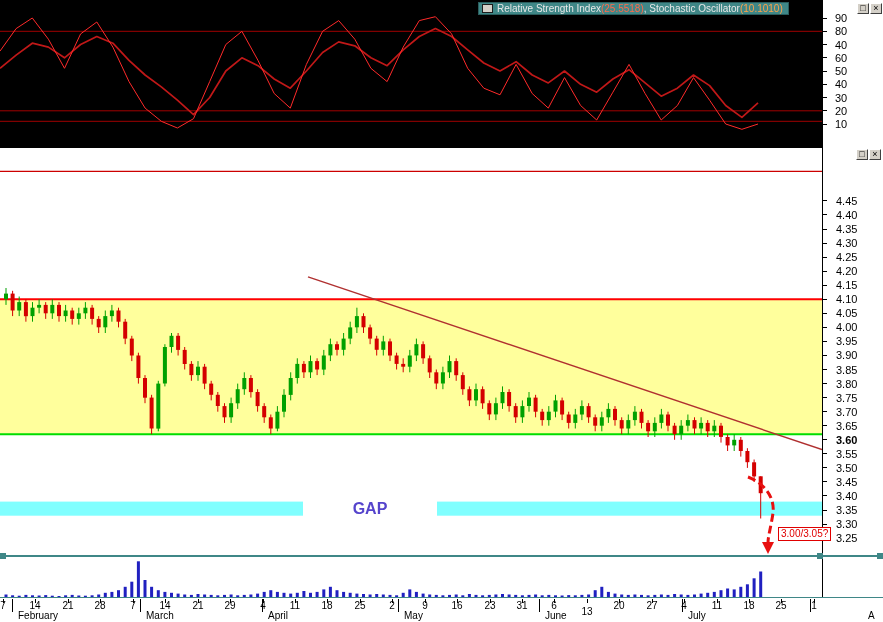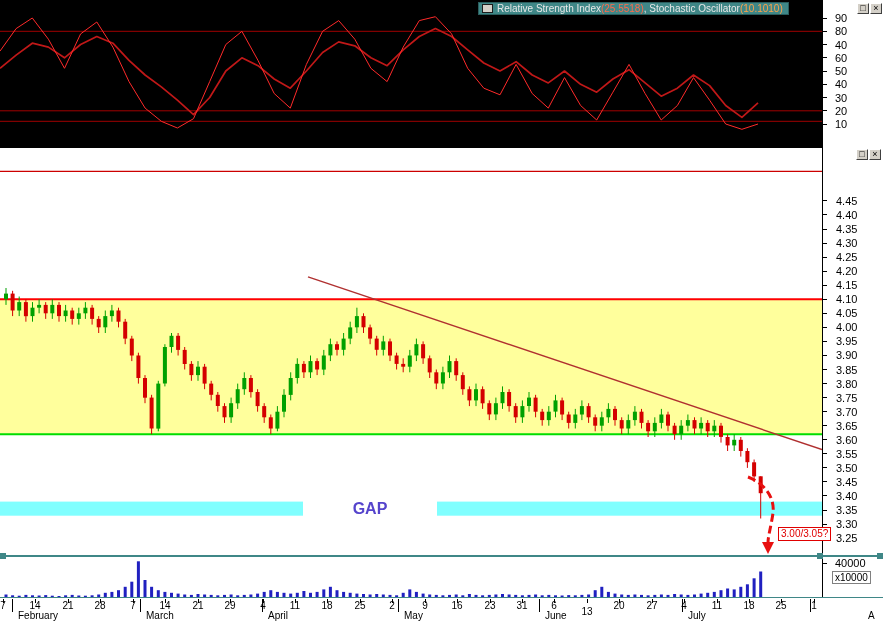--- a/index.html
+++ b/index.html
@@ -360,21 +360,21 @@
         <div class="axlabel" style="left: 14px; top: 202.522px;">3.85</div>
         <div class="tick" style="left: 0px; top: 222.073px;"></div>
         <div class="axlabel" style="left: 14px; top: 216.573px;">3.80</div>
         <div class="tick" style="left: 0px; top: 236.125px;"></div>
         <div class="axlabel" style="left: 14px; top: 230.625px;">3.75</div>
         <div class="tick" style="left: 0px; top: 250.176px;"></div>
         <div class="axlabel" style="left: 14px; top: 244.676px;">3.70</div>
         <div class="tick" style="left: 0px; top: 264.228px;"></div>
         <div class="axlabel" style="left: 14px; top: 258.728px;">3.65</div>
         <div class="tick" style="left: 0px; top: 278.279px;"></div>
-        <div class="axlabel" style="left: 14px; top: 272.779px;">3.60</div>
+        <div class="axlabel" style="left: 14px; top: 272.779px; font-weight: bold;">3.60</div>
         <div class="tick" style="left: 0px; top: 292.33px;"></div>
         <div class="axlabel" style="left: 14px; top: 286.83px;">3.55</div>
         <div class="tick" style="left: 0px; top: 306.382px;"></div>
         <div class="axlabel" style="left: 14px; top: 300.882px;">3.50</div>
         <div class="tick" style="left: 0px; top: 320.433px;"></div>
         <div class="axlabel" style="left: 14px; top: 314.933px;">3.45</div>
         <div class="tick" style="left: 0px; top: 334.484px;"></div>
         <div class="axlabel" style="left: 14px; top: 328.984px;">3.40</div>
         <div class="tick" style="left: 0px; top: 348.536px;"></div>
         <div class="axlabel" style="left: 14px; top: 343.036px;">3.35</div>
@@ -502,25 +502,20 @@
       <rect x="706.2" y="35.8" width="3" height="4.3" fill="#2020c0"></rect>
       <rect x="712.8" y="34.9" width="3" height="5.1" fill="#2020c0"></rect>
       <rect x="719.5" y="33.2" width="3" height="6.8" fill="#2020c0"></rect>
       <rect x="726.1" y="31.5" width="3" height="8.5" fill="#2020c0"></rect>
       <rect x="732.7" y="32.4" width="3" height="7.7" fill="#2020c0"></rect>
       <rect x="739.3" y="29.8" width="3" height="10.2" fill="#2020c0"></rect>
       <rect x="745.9" y="27.3" width="3" height="12.8" fill="#2020c0"></rect>
       <rect x="752.6" y="21.3" width="3" height="18.7" fill="#2020c0"></rect>
       <rect x="759.2" y="14.5" width="3" height="25.5" fill="#2020c0"></rect>
     </svg>
-  <div id="vol-axis">
-    <div class="tick" style="left:0;top:5.5px;"></div>
-    <span class="axlabel" style="left:13px;top:0;">40000</span>
-    <span id="vol-mult">x10000</span>
-  </div>
   <div id="bottom-line"></div>
 
   <div id="x-axis">
       <div class="xtick" style="left: 3px; top: 0px;"></div>
       <div class="xlabel" style="left: 3px; top: 2px; transform: translateX(-50%);">7</div>
       <div class="xtick" style="left: 35px; top: 0px;"></div>
       <div class="xlabel" style="left: 35px; top: 2px; transform: translateX(-50%);">14</div>
       <div class="xtick" style="left: 68px; top: 0px;"></div>
       <div class="xlabel" style="left: 68px; top: 2px; transform: translateX(-50%);">21</div>
       <div class="xtick" style="left: 100px; top: 0px;"></div>

